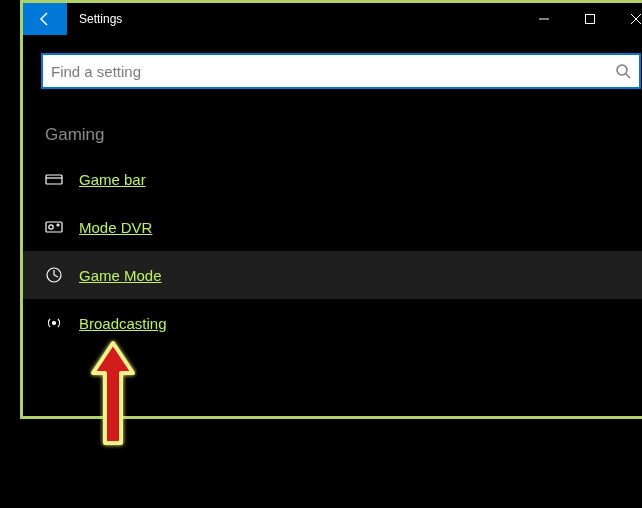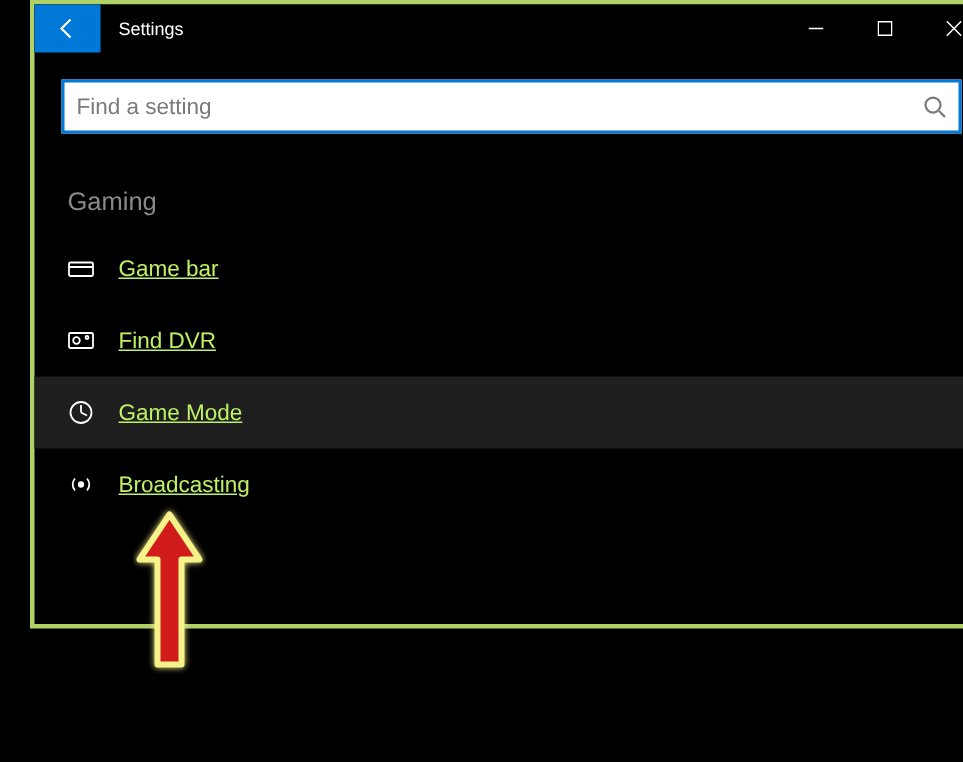--- a/index.html
+++ b/index.html
@@ -97,21 +97,21 @@
       </div>
 
       <div class="nav-item">
         <span class="nav-icon">
           <svg viewBox="0 0 18 18">
               <rect x="1" y="4" width="16" height="10" rx="1"></rect>
               <circle cx="6" cy="9" r="2.2"></circle>
               <circle cx="13" cy="7" r="1"></circle>
             </svg>
         </span>
-        <span>Find DVR</span>
+        <span>Mode DVR</span>
       </div>
 
       <div class="nav-item selected">
         <span class="nav-icon">
           <svg viewBox="0 0 18 18">
               <circle cx="9" cy="9" r="7"></circle>
               <path d="M9 9 L9 4"></path>
               <path d="M9 9 L13 11"></path>
             </svg>
         </span>

